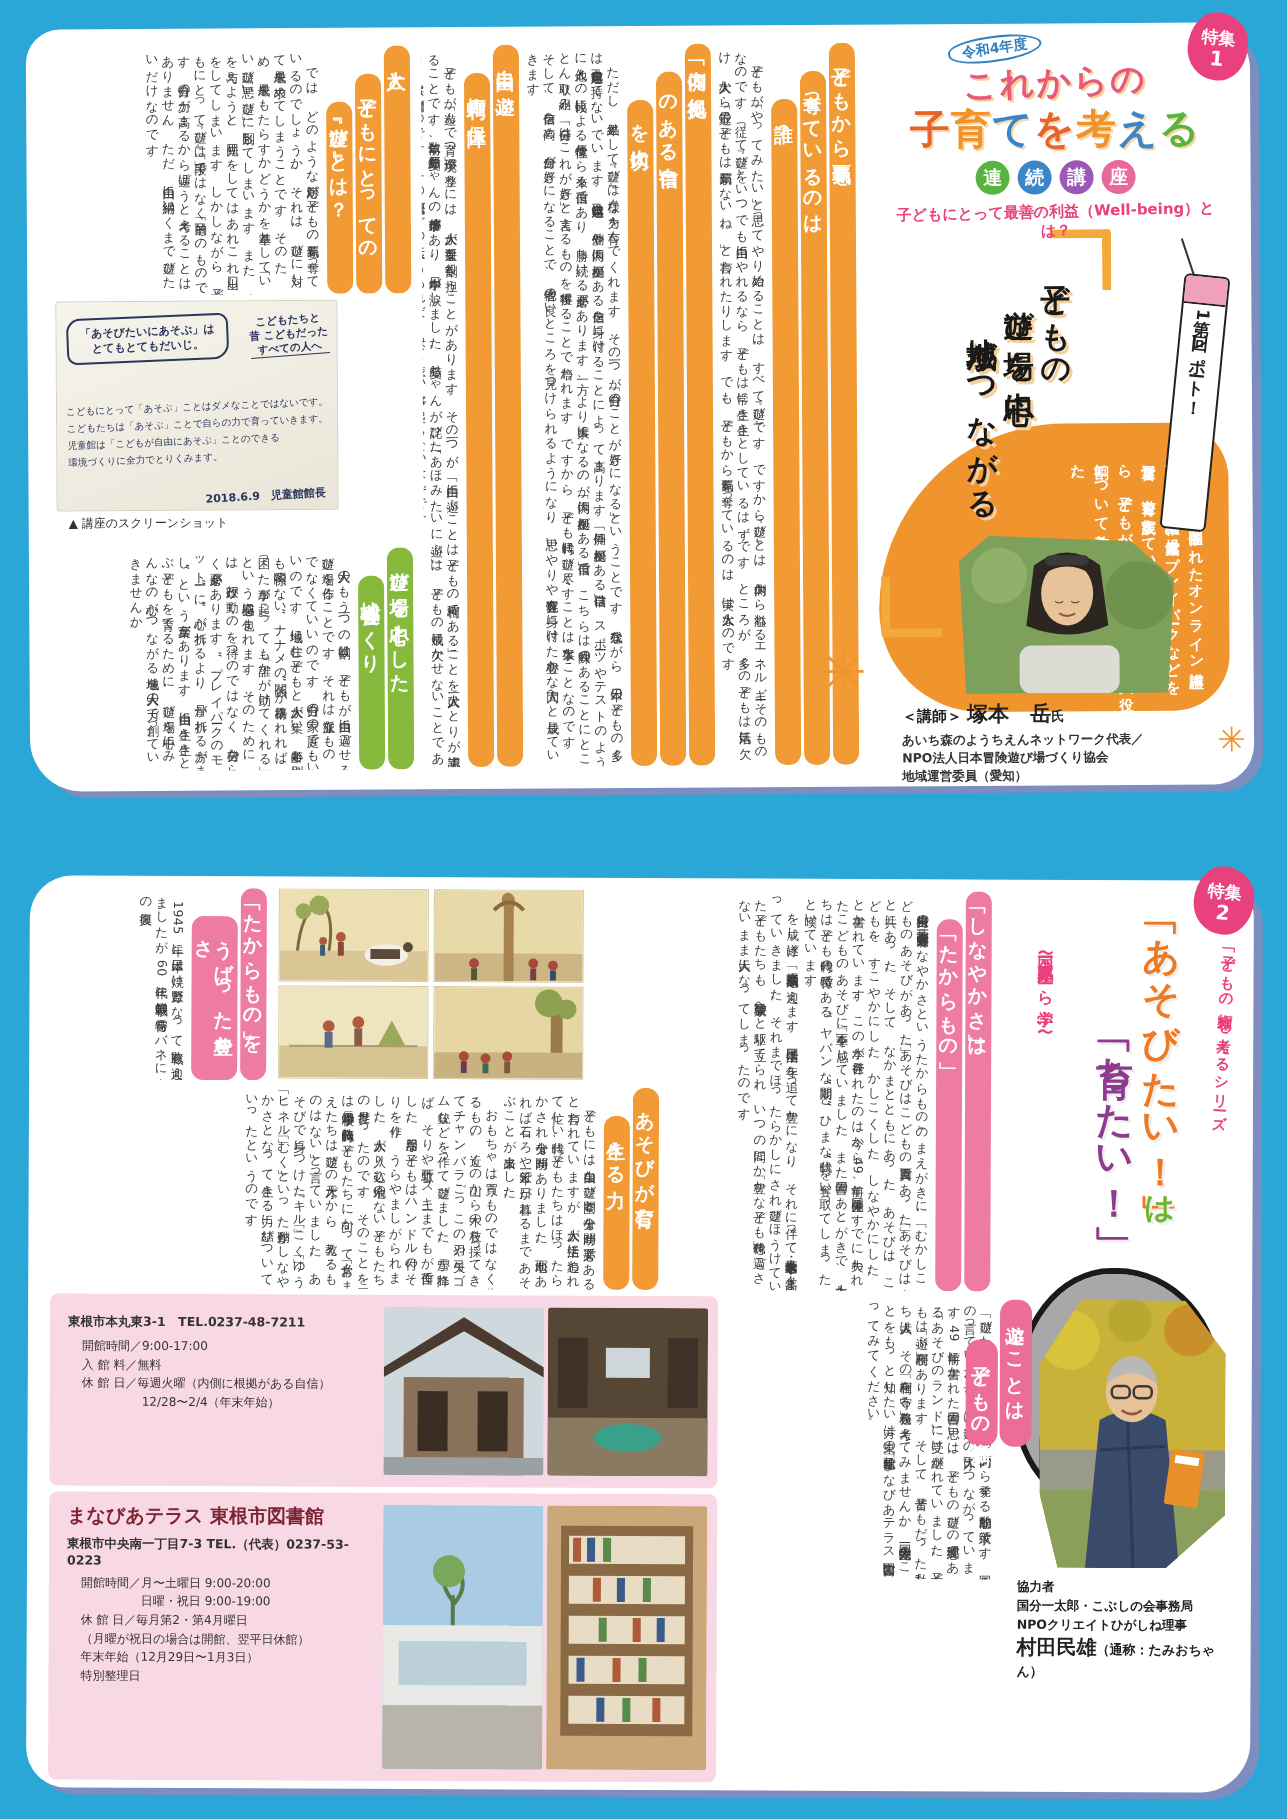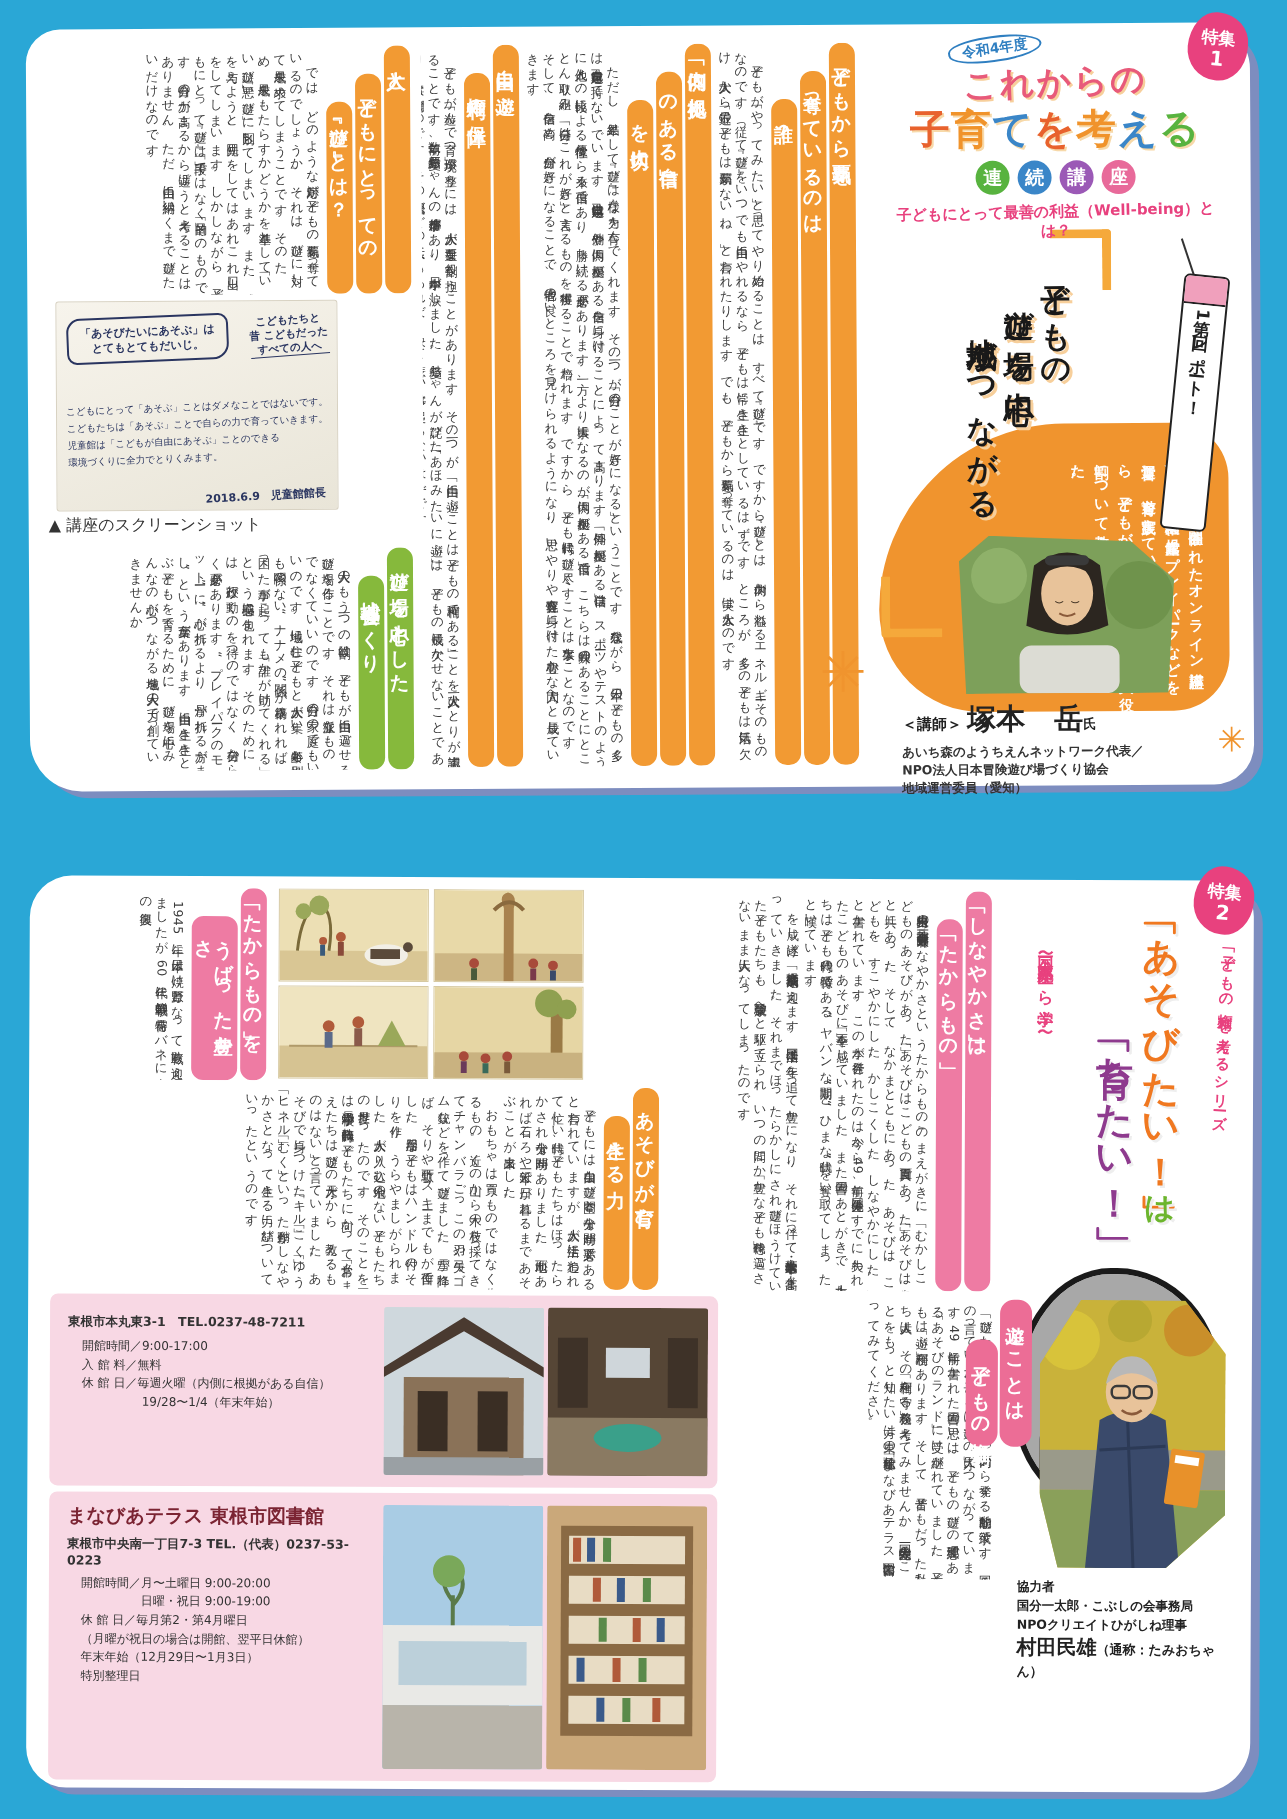--- a/index.html
+++ b/index.html
@@ -62,41 +62,41 @@
   
   #bubble{position:absolute;left:850px;top:400px;width:350px;height:288px;background:#f0942e;z-index:1;
     border-radius:200px 60px 60px 110px;}
   #bubble .btxt{position:absolute;right:22px;top:30px;height:235px;writing-mode:vertical-rl;
     color:#fff;font-weight:bold;font-size:14.5px;line-height:1.62;letter-spacing:1px;}
   #speaker-photo{position:absolute;left:930px;top:512px;width:215px;height:158px;z-index:2;
     clip-path:polygon(14% 0,80% 4%,100% 28%,97% 100%,3% 100%,0 16%);}
   .sparkle{position:absolute;color:#f0942e;font-size:56px;z-index:2;line-height:1;}
   #speaker-cap{position:absolute;left:872px;top:676px;width:336px;z-index:3;color:#222;}
   #speaker-cap .row1{font-size:15px;font-weight:bold;}
-  #speaker-cap .row1 .nm{font-size:29px;}
+  #speaker-cap .row1 .nm{font-size:21px;}
   #speaker-cap .row1 .sf{font-size:13px;}
   #speaker-cap .orgs{font-size:12.5px;font-weight:bold;line-height:1.45;margin-top:3px;color:#333;}
   #speaker-cap .orgs .ln{display:block;}
   
   #f1-right{right:389px;top:18px;height:722px;width:440px;}
   #f1-lefttop{left:18px;top:18px;height:248px;width:372px;}
   #f1-leftbot{left:18px;top:520px;height:222px;width:372px;}
   
   #whiteboard{position:absolute;left:28px;top:272px;width:280px;height:208px;
     background:linear-gradient(160deg,#f7f4ec,#e9e5d8);border:1px solid #d8d2c2;border-radius:3px;
     color:#2a3560;overflow:hidden;}
   #wb-box{position:absolute;left:10px;top:14px;width:150px;border:2.5px solid #2a3560;border-radius:14px 10px 16px 10px;
     transform:rotate(-2deg);text-align:center;font-size:11px;font-weight:bold;padding:6px 4px;}
   #wb-right{position:absolute;right:8px;top:12px;font-size:10.5px;font-weight:bold;transform:rotate(-4deg);text-align:center;}
   #wb-right .ln{display:block;}
   #wb-right .ln:last-child{border-bottom:1.5px solid #2a3560;}
   #wb-body{position:absolute;left:10px;top:96px;font-size:9.5px;line-height:1.8;transform:rotate(-2deg);}
   #wb-body .ln{display:block;}
   #wb-date{position:absolute;right:12px;bottom:6px;font-size:11px;font-weight:bold;transform:rotate(-3deg);}
-  #wb-caption{position:absolute;left:20px;top:486px;font-size:16px;color:#333;}
+  #wb-caption{position:absolute;left:40px;top:486px;font-size:12px;color:#333;}
   
   #series-label{position:absolute;right:20px;top:62px;writing-mode:vertical-rl;color:#e8417e;
     font-weight:bold;font-size:14.5px;letter-spacing:2px;transform:rotate(3deg);z-index:4;}
   #headline2{position:absolute;right:68px;top:30px;writing-mode:vertical-rl;z-index:4;}
   #headline2 .col{display:block;font-weight:bold;font-size:37px;letter-spacing:2px;line-height:42px;margin:0 4px;
     text-shadow:2.5px 2.5px 0 #eee;}
   #headline2 .p1{color:#f07820;}
   #headline2 .p2{color:#6cb52d;font-size:30px;}
   #headline2 .col2{margin-top:118px;color:#8e3a8e;}
   #subtitle2{position:absolute;right:198px;top:62px;writing-mode:vertical-rl;color:#e8417e;
@@ -377,21 +377,21 @@
     <p class="body-txt v">おもちゃは買うものではなく作るもの。近くの山から木の枝を採ってきてチャンバラごっこの刀や弓矢、ゴム銃などを作って遊びました。雪が降れば、そりや竹下駄、スキーまでもが自作でした。器用な子どもはハンドル付のそりを作り、うらやましがられました。大人が入り込む余地のない子どもたちの世界だったのです。そのことを国分先生は長瀞小学校の教師時代に子どもたちに向かって常々「おまえたちは遊びの天才だから、教えるものはない」と言っていました。あそびで身につけた「キル」「こく」「ゆう」「ヒネル」「むく」といった動作がしなやかさとなって生きる力に結びついていったというのです。</p>
   </div>
 
   <div class="facility" id="facility1">
     <div class="fac-info">
       <div class="fac-addr">東根市本丸東3-1　TEL.0237-48-7211</div>
       <div class="fac-rows">
           <span class="ln">開館時間／9:00-17:00</span>
           <span class="ln">入 館 料／無料</span>
           <span class="ln">休 館 日／毎週火曜（内側に根拠がある自信）</span>
-          <span class="ln">　　　　　19/28〜1/4（年末年始）</span>
+          <span class="ln">　　　　　12/28〜2/4（年末年始）</span>
         </div>
     </div>
     <div class="fac-photos">
       <svg width="160" height="168" viewBox="0 0 160 168">
         <rect width="160" height="168" fill="#cfd8dd"></rect>
         <path d="M0 60 L80 10 L160 60 L160 70 L80 24 L0 70 z" fill="#4a3a30"></path>
         <rect x="20" y="70" width="120" height="98" fill="#8a7258"></rect>
         <rect x="34" y="84" width="30" height="60" fill="#3a2e24"></rect>
           <rect x="94" y="84" width="30" height="60" fill="#3a2e24"></rect>
         <rect x="0" y="150" width="160" height="18" fill="#9aa0a4"></rect>

